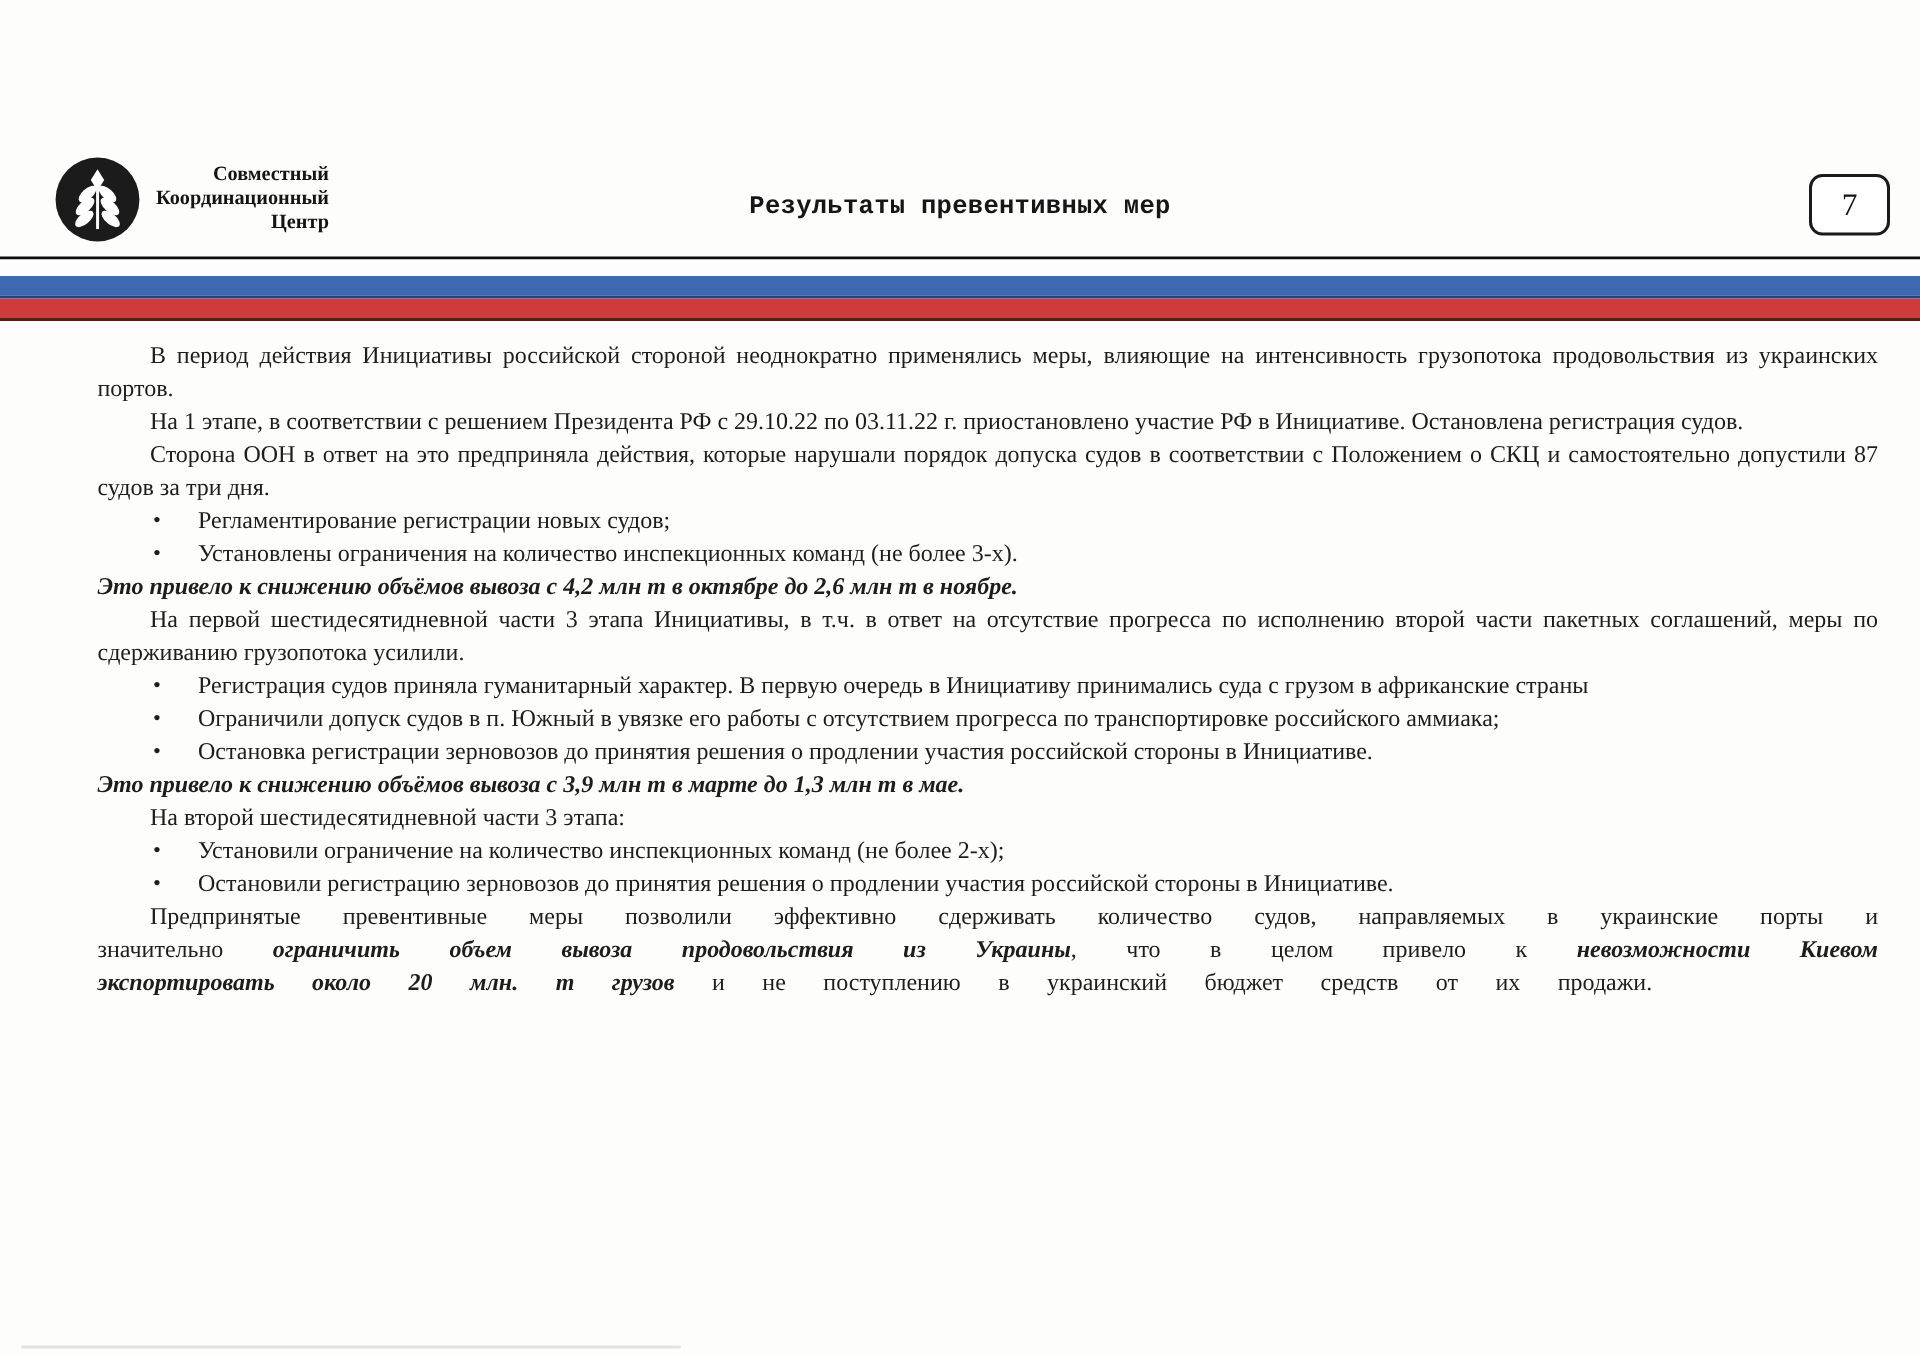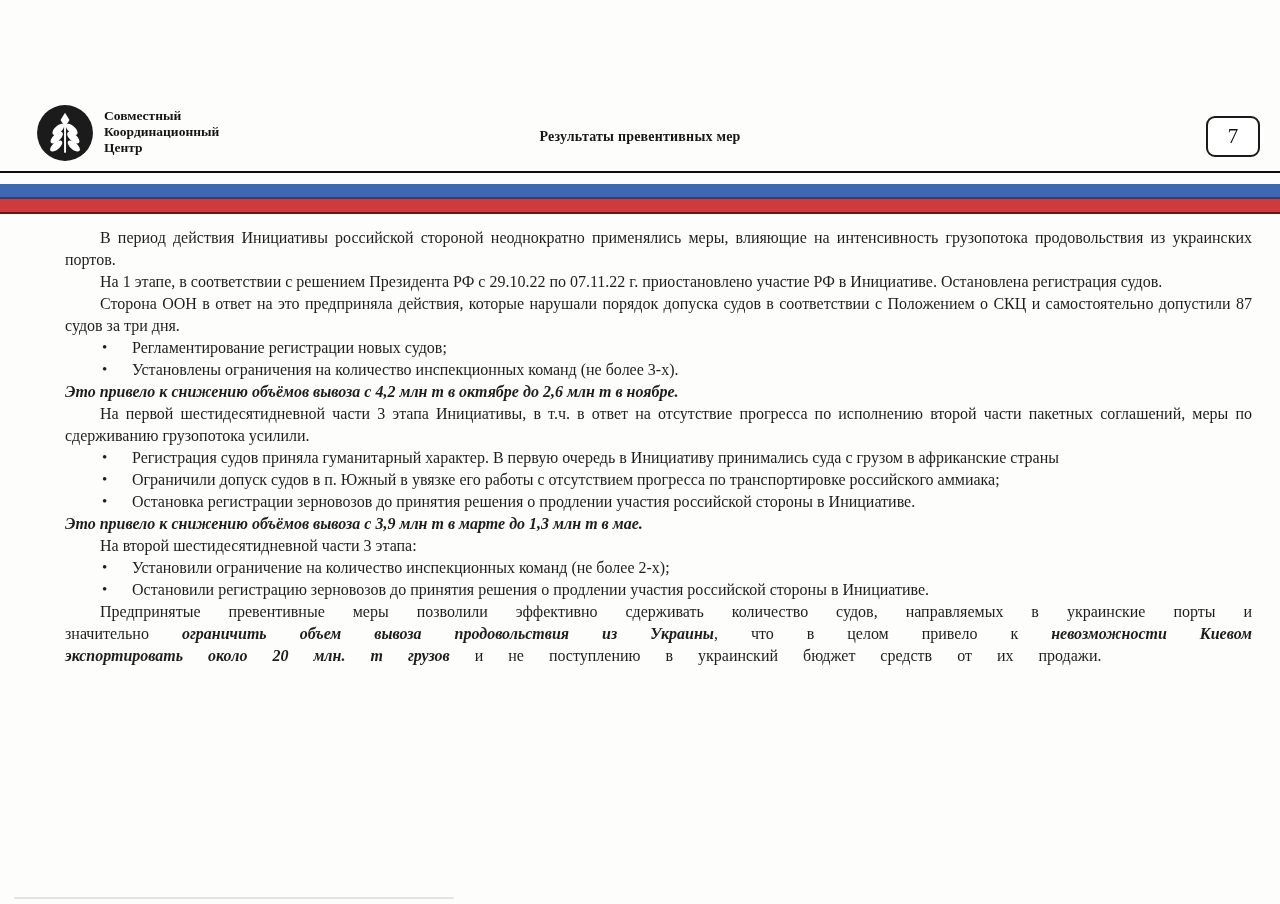--- a/index.html
+++ b/index.html
@@ -2,31 +2,31 @@
 <html lang="ru"><head>
 <meta charset="utf-8">
 <style>
   html,body{margin:0;padding:0;background:#d8d8d8;}
   .page{
     position:relative;width:1280px;height:904px;margin:0 auto;
     background:#fdfdfc;overflow:hidden;
     font-family:"Liberation Serif","DejaVu Serif",serif;color:#1d1d1d;
   }
   
-  .logo-wrap{position:absolute;left:36px;top:104px;display:flex;align-items:flex-start;}
+  .logo-wrap{position:absolute;left:36px;top:104px;display:flex;align-items:flex-start;text-align:right;}
   .logo-circle{width:58px;height:58px;flex:0 0 58px;}
   .logo-text{
     margin-left:10px;margin-top:4px;
     font-weight:bold;font-size:13.5px;line-height:16px;color:#141414;
     font-family:"Liberation Serif","DejaVu Serif",serif;
   }
   .slide-title{
     position:absolute;left:120px;right:120px;top:129px;text-align:center;
-    font-family:Liberation Serif, serif;
-    font-weight:bold;font-size:14px;color:#161616;letter-spacing:.2px;
+    font-family:Liberation Mono, monospace;
+    font-weight:bold;font-size:17px;color:#161616;letter-spacing:.2px;
   }
   .page-num-box{
     position:absolute;left:1206px;top:116px;width:50px;height:37px;
     border:2px solid #1a1a1a;border-radius:9px;background:#fff;
     display:flex;align-items:center;justify-content:center;
     font-size:21px;color:#111;
   }
   
   .flag{position:absolute;left:0;right:0;top:171px;border-top:2px solid #0d0d0d;}
   .flag .white{height:11px;background:#fdfdfd;}
@@ -81,21 +81,21 @@
 
   <div class="flag">
     <div class="white" style="background: rgb(253, 253, 253);"></div>
     <div class="blue" style="background: rgb(62, 104, 176);"></div>
     <div class="navy"></div>
     <div class="red" style="background: rgb(207, 58, 60);"></div>
   </div>
 
   <div class="body-text">
       <div class="para indent"><span class="seg">В период действия Инициативы российской стороной неоднократно применялись меры, влияющие на интенсивность грузопотока продовольствия из украинских портов.</span></div>
-      <div class="para indent"><span class="seg">На 1 этапе, в соответствии с решением Президента РФ с 29.10.22 по 07.11.22 г. приостановлено участие РФ в Инициативе. Остановлена регистрация судов.</span></div>
+      <div class="para indent"><span class="seg">На 1 этапе, в соответствии с решением Президента РФ с 29.10.22 по 03.11.22 г. приостановлено участие РФ в Инициативе. Остановлена регистрация судов.</span></div>
       <div class="para indent"><span class="seg">Сторона ООН в ответ на это предприняла действия, которые нарушали порядок допуска судов в соответствии с Положением о СКЦ и самостоятельно допустили 87 судов за три дня.</span></div>
       <div class="para bullet"><span class="dot">•</span><span class="seg">Регламентирование регистрации новых судов;</span></div>
       <div class="para bullet"><span class="dot">•</span><span class="seg">Установлены ограничения на количество инспекционных команд (не более 3-х).</span></div>
       <div class="para flush"><span class="seg b">Это привело к снижению объёмов вывоза с 4,2 млн т в октябре до 2,6 млн т в ноябре.</span></div>
       <div class="para indent"><span class="seg">На первой шестидесятидневной части 3 этапа Инициативы, в т.ч. в ответ на отсутствие прогресса по исполнению второй части пакетных соглашений, меры по сдерживанию грузопотока усилили.</span></div>
       <div class="para bullet"><span class="dot">•</span><span class="seg">Регистрация судов приняла гуманитарный характер. В первую очередь в Инициативу принимались суда с грузом в африканские страны</span></div>
       <div class="para bullet"><span class="dot">•</span><span class="seg">Ограничили допуск судов в п. Южный в увязке его работы с отсутствием прогресса по транспортировке российского аммиака;</span></div>
       <div class="para bullet"><span class="dot">•</span><span class="seg">Остановка регистрации зерновозов до принятия решения о продлении участия российской стороны в Инициативе.</span></div>
       <div class="para flush"><span class="seg b">Это привело к снижению объёмов вывоза с 3,9 млн т в марте до 1,3 млн т в мае.</span></div>
       <div class="para indent"><span class="seg">На второй шестидесятидневной части 3 этапа:</span></div>

